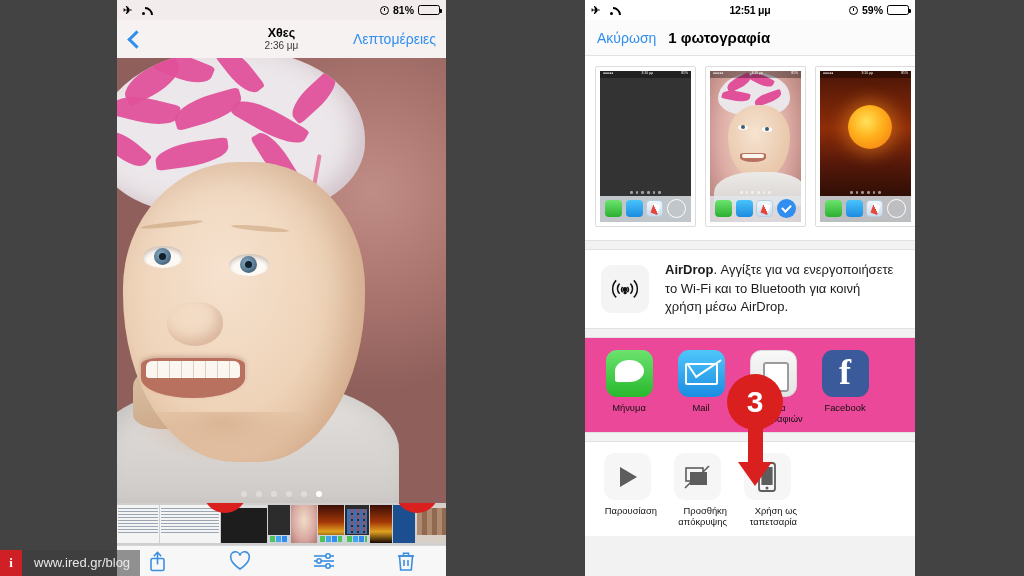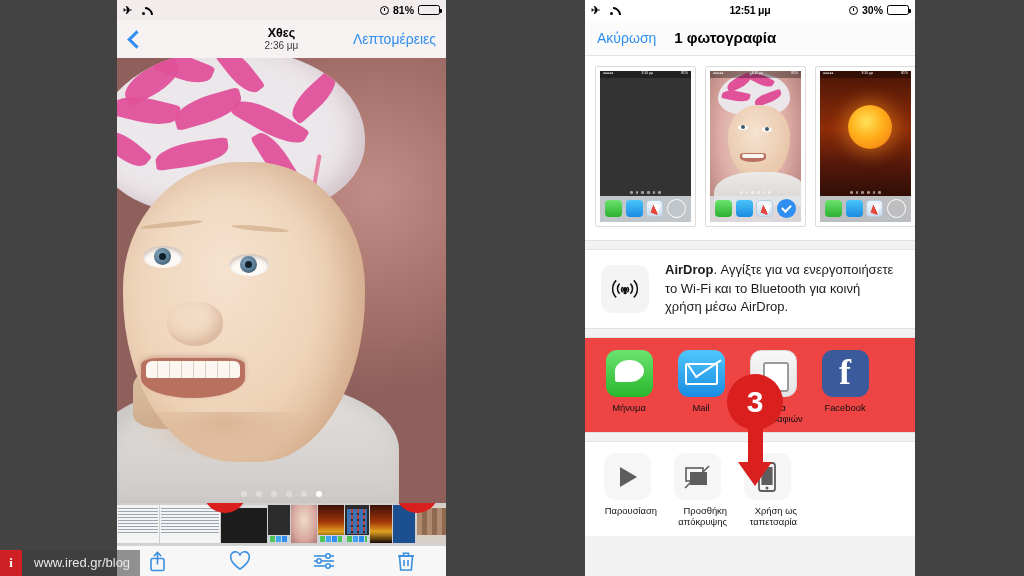--- a/index.html
+++ b/index.html
@@ -276,21 +276,21 @@
     height: 31px; background: #f7f7f7;
     display: flex; align-items: center; justify-content: space-around;
     border-top: 1px solid #d6d6d6;
   }
   .tb-ico { color: #3a8fe0; cursor: pointer; display: block; }
 
   
   #phone-right .statusbar { background: #ffffff; }
   .nav-right {
     height: 36px; background: #fbfbfb;
-    display: flex; align-items: center; padding: 0 12px; gap: 18px;
+    display: flex; align-items: center; padding: 0 12px; gap: 12px;
     border-bottom: 1px solid #e2e2e2;
   }
   .cancel-btn { font-size: 14px; color: #2f8eef; cursor: pointer; }
   .sheet-title { font-size: 15px; font-weight: bold; color: #000000; }
 
   .sheet-body { background: #f2f2f2; height: 520px; position: relative; }
 
   
   .picker {
     background: #ffffff; height: 185px;
@@ -395,21 +395,21 @@
   }
   .airdrop-ico {
     width: 48px; height: 48px; border-radius: 11px; background: #f4f4f4;
     flex: 0 0 auto; display: flex; align-items: center; justify-content: center;
   }
   .airdrop-txt { font-size: 13px; line-height: 1.42; color: #1b1b1b; }
   .airdrop-txt b { font-weight: bold; }
 
   
   .app-row {
-    background: #ef4444; height: 96px; margin-top: 8px;
+    background: #ec4899; height: 96px; margin-top: 8px;
     display: flex; align-items: flex-start; padding: 12px 10px 0 16px; gap: 16px;
     border-top: 1px solid #e2e2e2; border-bottom: 1px solid #e2e2e2;
     overflow: hidden; position: relative;
   }
   .app-cell {
     width: 56px; flex: 0 0 auto; text-align: center; cursor: pointer;
   }
   .app-ico {
     width: 47px; height: 47px; border-radius: 11px; margin: 0 auto 5px;
     position: relative; overflow: hidden;
@@ -629,21 +629,21 @@
   <div class="phone" id="phone-right">
 
     <div class="statusbar">
       <div class="sb-left">
         <span class="ico-plane">✈</span>
         <span class="ico-wifi"></span>
       </div>
       <div class="sb-center">12:51 μμ</div>
       <div class="sb-right">
         <span class="ico-alarm"></span>
-        <span class="batt-pct">30%</span>
+        <span class="batt-pct">59%</span>
         <span class="batt"><span class="batt-fill" style="width:82%"></span></span>
       </div>
     </div>
 
     <div class="nav-right">
       <span class="cancel-btn">Ακύρωση</span>
       <span class="sheet-title">1 φωτογραφία</span>
     </div>
 
     <div class="sheet-body">

